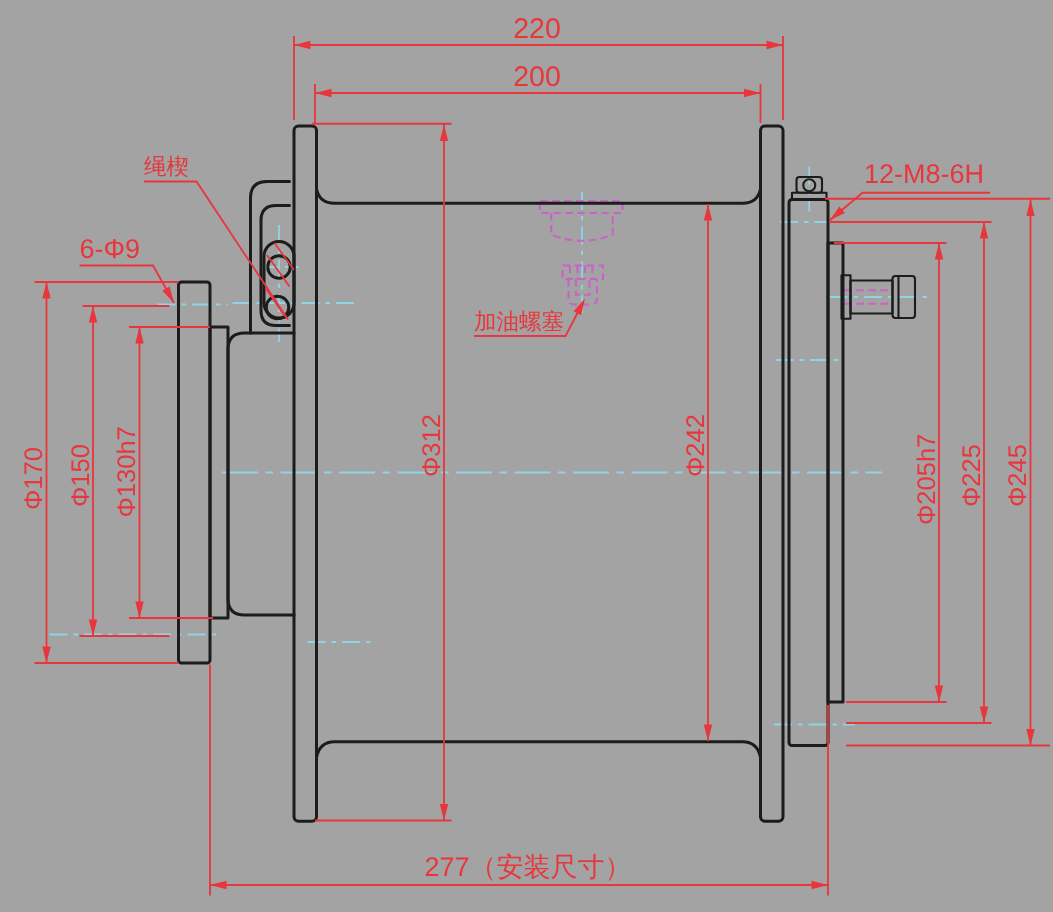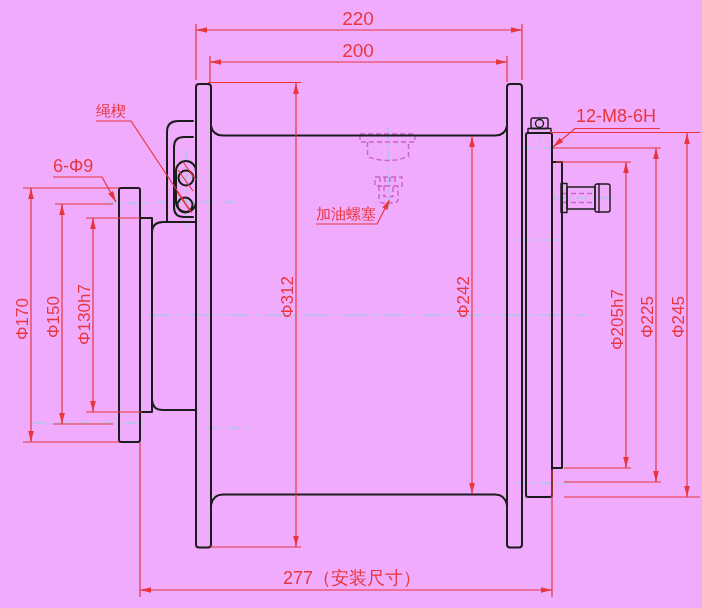--- a/index.html
+++ b/index.html
@@ -1,16 +1,16 @@
 <!DOCTYPE html>
 <html><head>
 <meta charset="utf-8">
 <style>
   html,body{margin:0;padding:0;background:#ffffff;}
-  .stage{position:relative;width:702px;height:608px;background:#f0abfc;overflow:hidden;}
+  .stage{position:relative;width:702px;height:608px;background:#a3a3a3;overflow:hidden;}
   svg{display:block;}
   text{font-family:"Liberation Sans","DejaVu Sans",sans-serif;font-weight:400;}
   .dim-txt{font-size:19px;}
   .dim-txt-md{font-size:18px;}
   .dim-txt-sm{font-size:15px;}
   .dim-txt-rot{font-size:17px;}
   .outlines{fill:none;stroke-width:2;stroke-linecap:round;stroke-linejoin:round;}
   .thin-out{stroke-width:1.4;}
   .centerlines{fill:none;stroke-width:1.2;}
   .cl-main{stroke-dasharray:24 5 5 5;}

